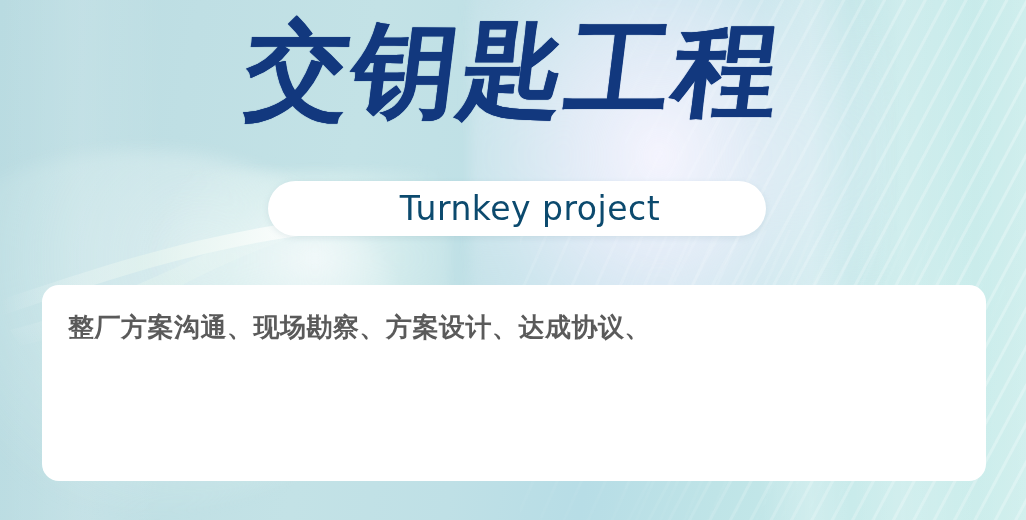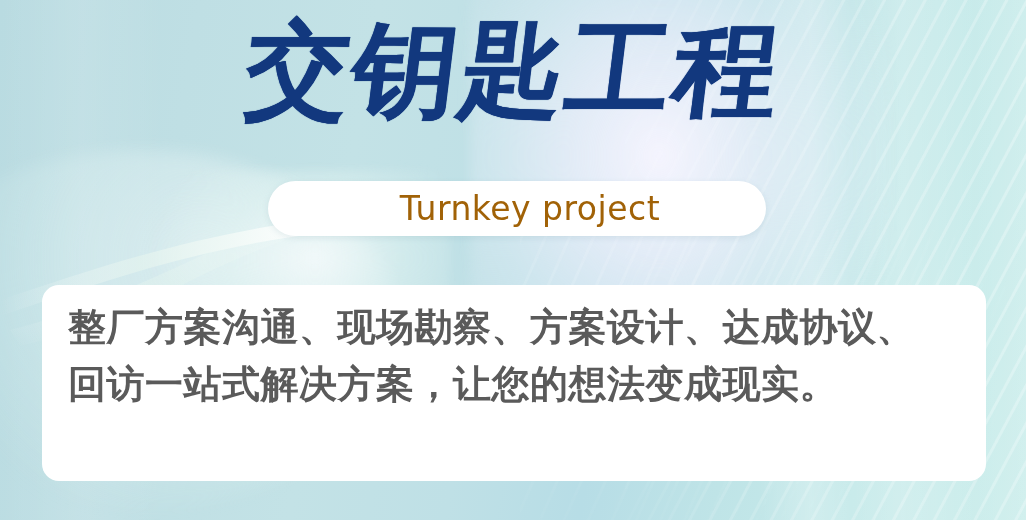--- a/index.html
+++ b/index.html
@@ -133,38 +133,38 @@
     width:498px; height:55px;
     background:#fff;
     border-radius:28px;
     box-shadow:0 2px 6px rgba(120,160,170,.18);
     display:flex; align-items:center; justify-content:center;
     z-index:7;
   }
   .pill-text{
     font-family:"DejaVu Sans","Liberation Sans",sans-serif;
     font-size:33px;
-    color:#a16207;
+    color:#0c4a6e;
     letter-spacing:.5px;
     white-space:nowrap;
     padding-left:26px;
   }
 
   
   .card{
     position:absolute; left:42px; top:285px;
     width:944px; height:196px;
     background:#fff;
     border-radius:17px;
     z-index:7;
     padding:14px 22px 0 26px;
   }
   .card-line{
     font-family:"DejaVu Sans","Liberation Sans",sans-serif;
-    font-size:38px;
+    font-size:26px;
     line-height:57px;
     font-weight:700;
     color:#5a5a5a;
     letter-spacing:.5px;
     white-space:nowrap;
   }
 </style>
 </head>
 <body>
 
@@ -204,16 +204,15 @@
   <div class="title-wrap">
     <div class="title">交钥匙工程</div>
   </div>
 
   <div class="pill">
     <span class="pill-text">Turnkey project</span>
   </div>
 
   <div class="card">
     <div class="card-line">整厂方案沟通、现场勘察、方案设计、达成协议、</div>
-    <div class="card-line">回访一站式解决方案，让您的想法变成现实。</div>
   </div>
 
 </div>
 
 </body></html>

